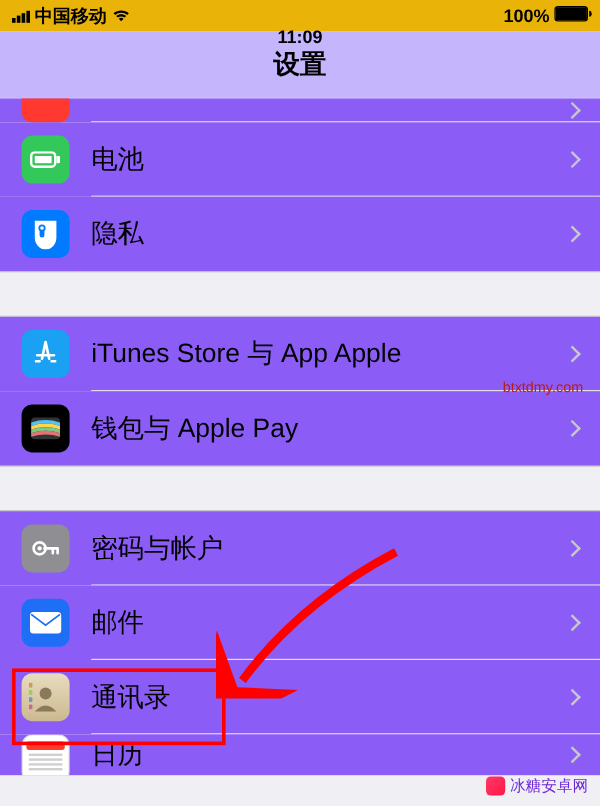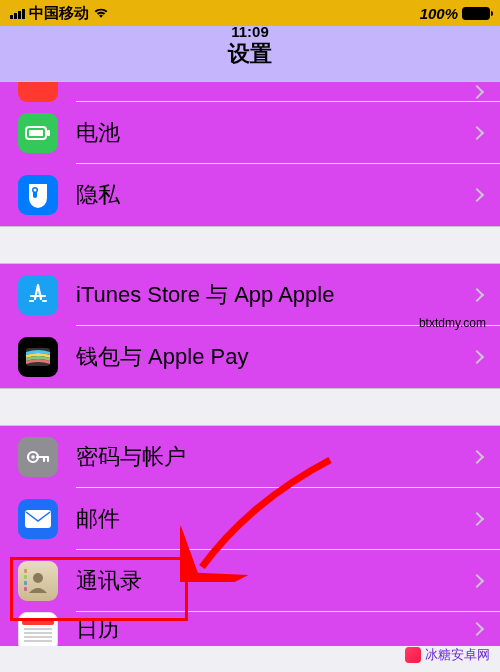--- a/index.html
+++ b/index.html
@@ -16,21 +16,21 @@
       display: flex;
       align-items: center;
       justify-content: space-between;
       padding: 0 10px;
       font-size: 15px;
       font-weight: 600;
       background: #eab308;
     }
     .status-left { display: flex; align-items: center; gap: 4px; }
     .status-center { position: absolute; left: 50%; transform: translateX(-50%); font-weight: 600; margin-top: 36px; }
-    .status-right { display: flex; align-items: center; gap: 4px; font-style: italic; }
+    .status-right { display: flex; align-items: flex-start; gap: 4px; }
     .signal-bars { display: flex; align-items: flex-end; gap: 1px; height: 12px; }
     .signal-bar { width: 3px; background: #000; }
     .signal-bar:nth-child(1){height:4px} .signal-bar:nth-child(2){height:6px}
     .signal-bar:nth-child(3){height:8px} .signal-bar:nth-child(4){height:10px}
     .wifi-icon { width: 16px; height: 12px; }
     .battery-icon { width: 28px; height: 13px; border: 1.5px solid #000; border-radius: 3px; position: relative; }
     .battery-icon::after { content:''; position:absolute; right:-4px; top:3px; width:2px; height:5px; background:#000; border-radius:0 2px 2px 0;}
     .battery-fill { width: 100%; height: 100%; background: #000; border-radius: 1px; }
 
     .nav-header {
@@ -44,21 +44,21 @@
       font-weight: 600;
     }
     .group-spacer { height: 36px; }
     .list-group { background: #fff; }
     .row {
       height: 62px;
       display: flex;
       align-items: center;
       padding: 0 18px;
       position: relative;
-      background: #d946ef;
+      background: #8b5cf6;
     }
     .row .sep {
       position: absolute; left: 76px; right: 0; bottom: 0;
       height: 1px; background: #e0e0e2;
     }
     .row:last-child .sep { display: none; }
     .group-border-top { border-top: 1px solid #c6c6c8; }
     .group-border-bottom { border-bottom: 1px solid #c6c6c8; }
     .icon-box {
       width: 40px; height: 40px; border-radius: 9px;
@@ -83,21 +83,21 @@
       border: 3px solid #ff0000;
       pointer-events: none;
     }
     .arrow-annotation {
       position: absolute;
       pointer-events: none;
     }
     .watermark1 {
       position: absolute;
       font-size: 12px;
-      color: #000000;
+      color: #b91c1c;
       font-family: sans-serif;
     }
     .watermark2 {
       position: absolute;
       display: flex;
       align-items: center;
       gap: 4px;
       font-size: 13px;
       color: #6d28d9;
       font-weight: 500;

